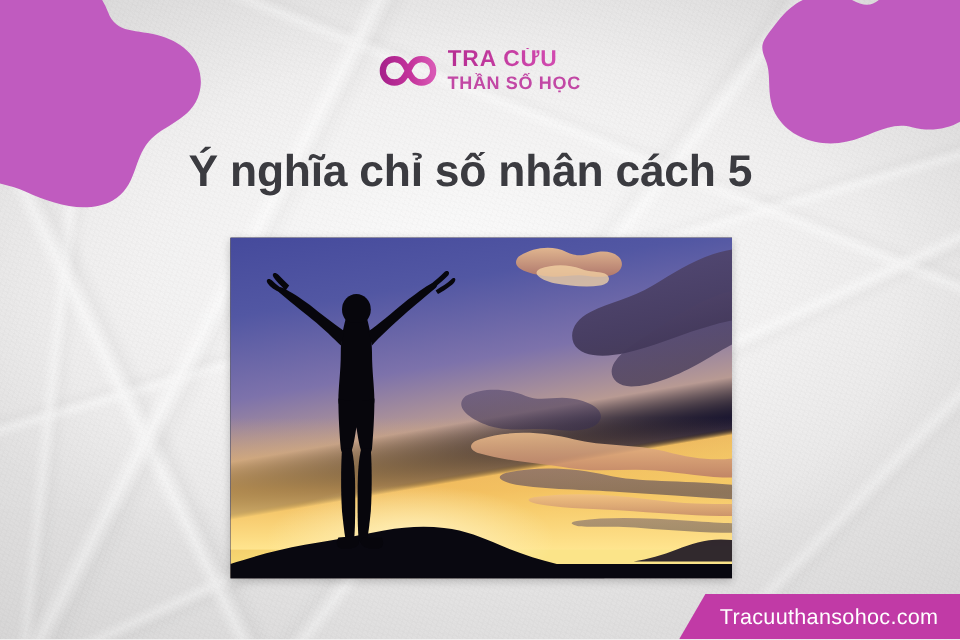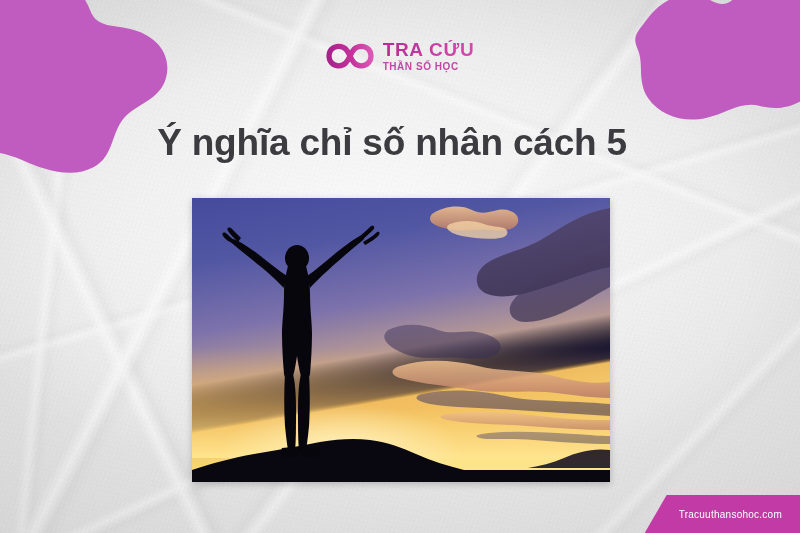--- a/index.html
+++ b/index.html
@@ -93,21 +93,21 @@
     letter-spacing: .7px;
     color: #c4339b;
     background: linear-gradient(90deg, #b62d92 0%, #d24bb0 100%);
     -webkit-background-clip: text;
     background-clip: text;
     -webkit-text-fill-color: transparent;
     white-space: nowrap;
   }
   .logo-sub {
     margin-top: 3px;
-    font-size: 10px;
+    font-size: 15px;
     font-weight: 700;
     letter-spacing: .55px;
     color: #c248a5;
     white-space: nowrap;
   }
 
   
   .headline {
     position: absolute;
     left: 0;
@@ -144,21 +144,21 @@
   .watermark {
     position: absolute;
     right: 0;
     bottom: 0;
     height: 38px;
     padding: 0 18px 0 34px;
     display: flex;
     align-items: center;
     background: #c13aa6;
     color: #ffffff;
-    font-size: 10px;
+    font-size: 18px;
     letter-spacing: .25px;
     white-space: nowrap;
     clip-path: polygon(22px 0, 100% 0, 100% 100%, 0 100%);
   }
 </style>
 </head>
 <body>
 
 <div class="canvas">
 

